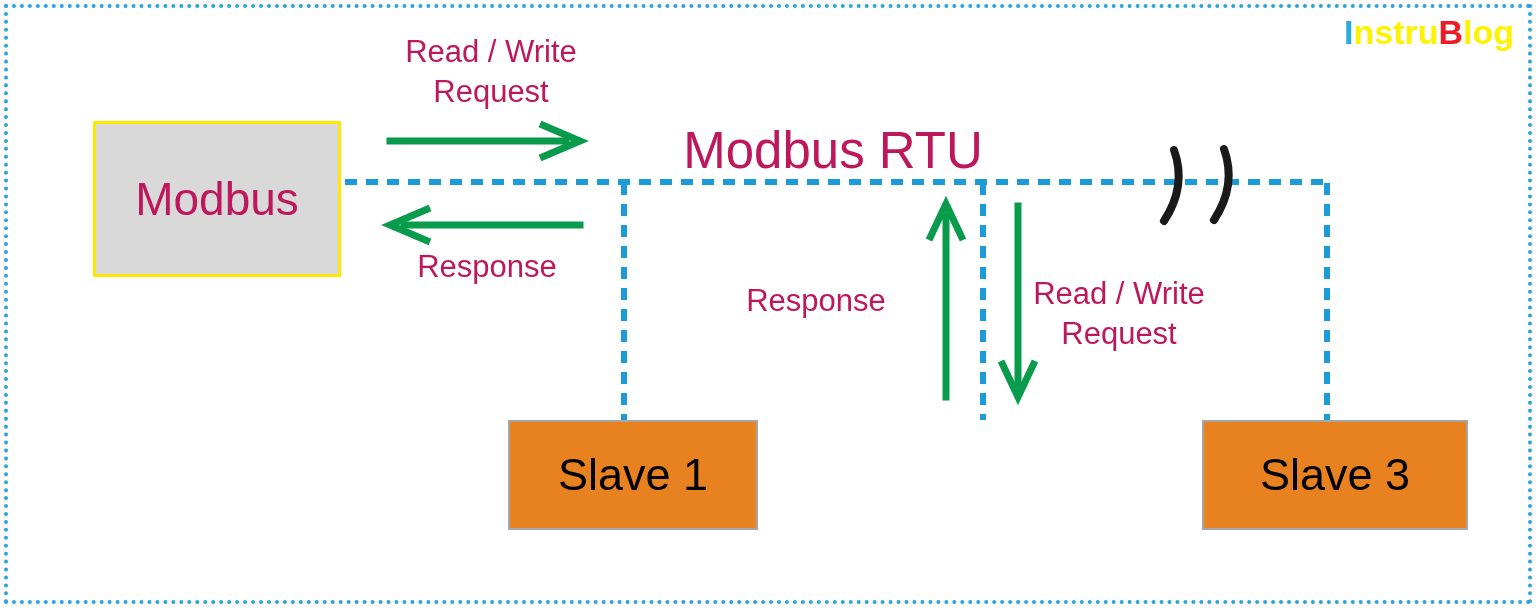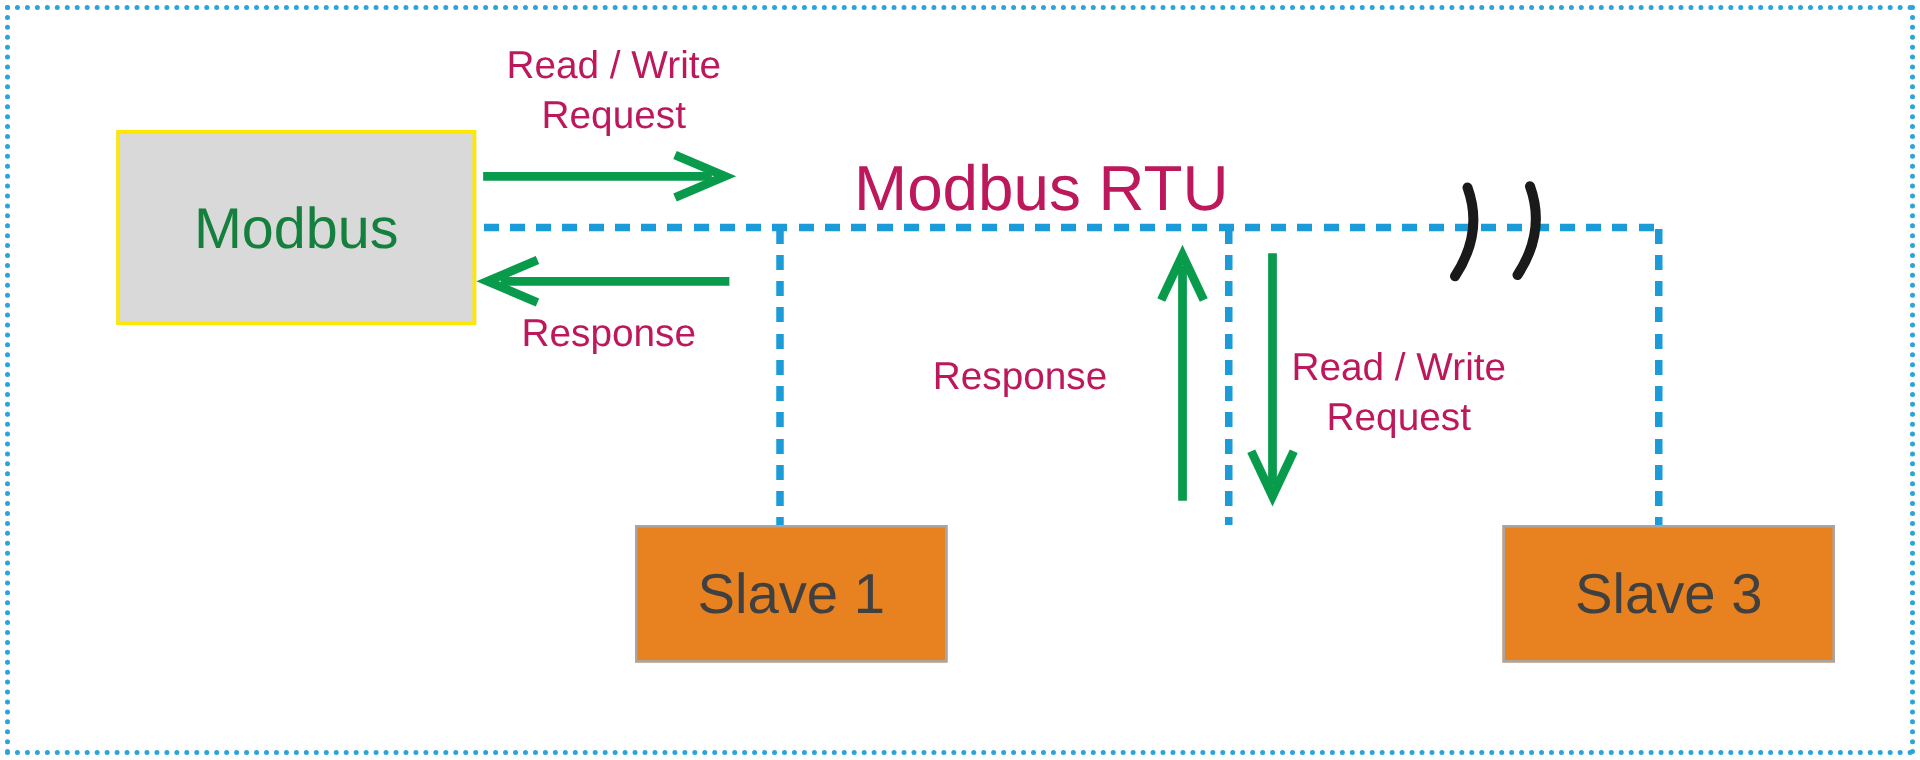--- a/index.html
+++ b/index.html
@@ -31,44 +31,44 @@
     letter-spacing: 0px;
     white-space: nowrap;
   }
   .logo-blue   { color: #29ABE2; }
   .logo-yellow { color: #FFF200; }
   .logo-red    { color: #ED1C24; }
 
   
   .master-box {
     position: absolute;
-    left: 93px; top: 104px;
-    width: 288px; height: 156px;
+    left: 93px; top: 121px;
+    width: 248px; height: 156px;
     background: #D9D9D9;
     border: 3px solid #FFE800;
     display: flex;
     flex-direction: column;
     align-items: center;
     justify-content: center;
-    color: #15803d;
+    color: #be185d;
     font-size: 46px;
     line-height: 1.14;
     text-align: center;
   }
 
   
   .slave-box {
     position: absolute;
     top: 420px; height: 110px;
     background: #E8811F;
     border: 2px solid #A6A6A6;
     display: flex;
     align-items: center;
     justify-content: center;
-    color: #404040;
+    color: #000000;
     font-size: 45px;
     text-align: center;
   }
   .slave-1 { left: 508px;  width: 250px; }
   .slave-2 { left: 853px;  width: 252px; }
   .slave-3 { left: 1202px; width: 266px; }
 
   
   .bus-line {
     position: absolute;
@@ -109,20 +109,23 @@
     pointer-events: none;
   }
 </style>
 </head>
 <body>
 
 <div class="canvas">
 
   <div class="outer-border"></div>
 
+  <div class="logo">
+    <span class="logo-blue">I</span><span class="logo-yellow">nstru</span><span class="logo-red">B</span><span class="logo-yellow">log</span>
+  </div>
 
   <div class="bus-line"></div>
   <div class="riser riser-1"></div>
   <div class="riser riser-2"></div>
   <div class="riser riser-3"></div>
 
   <div class="master-box">
     <span>Modbus</span>
   </div>
 

